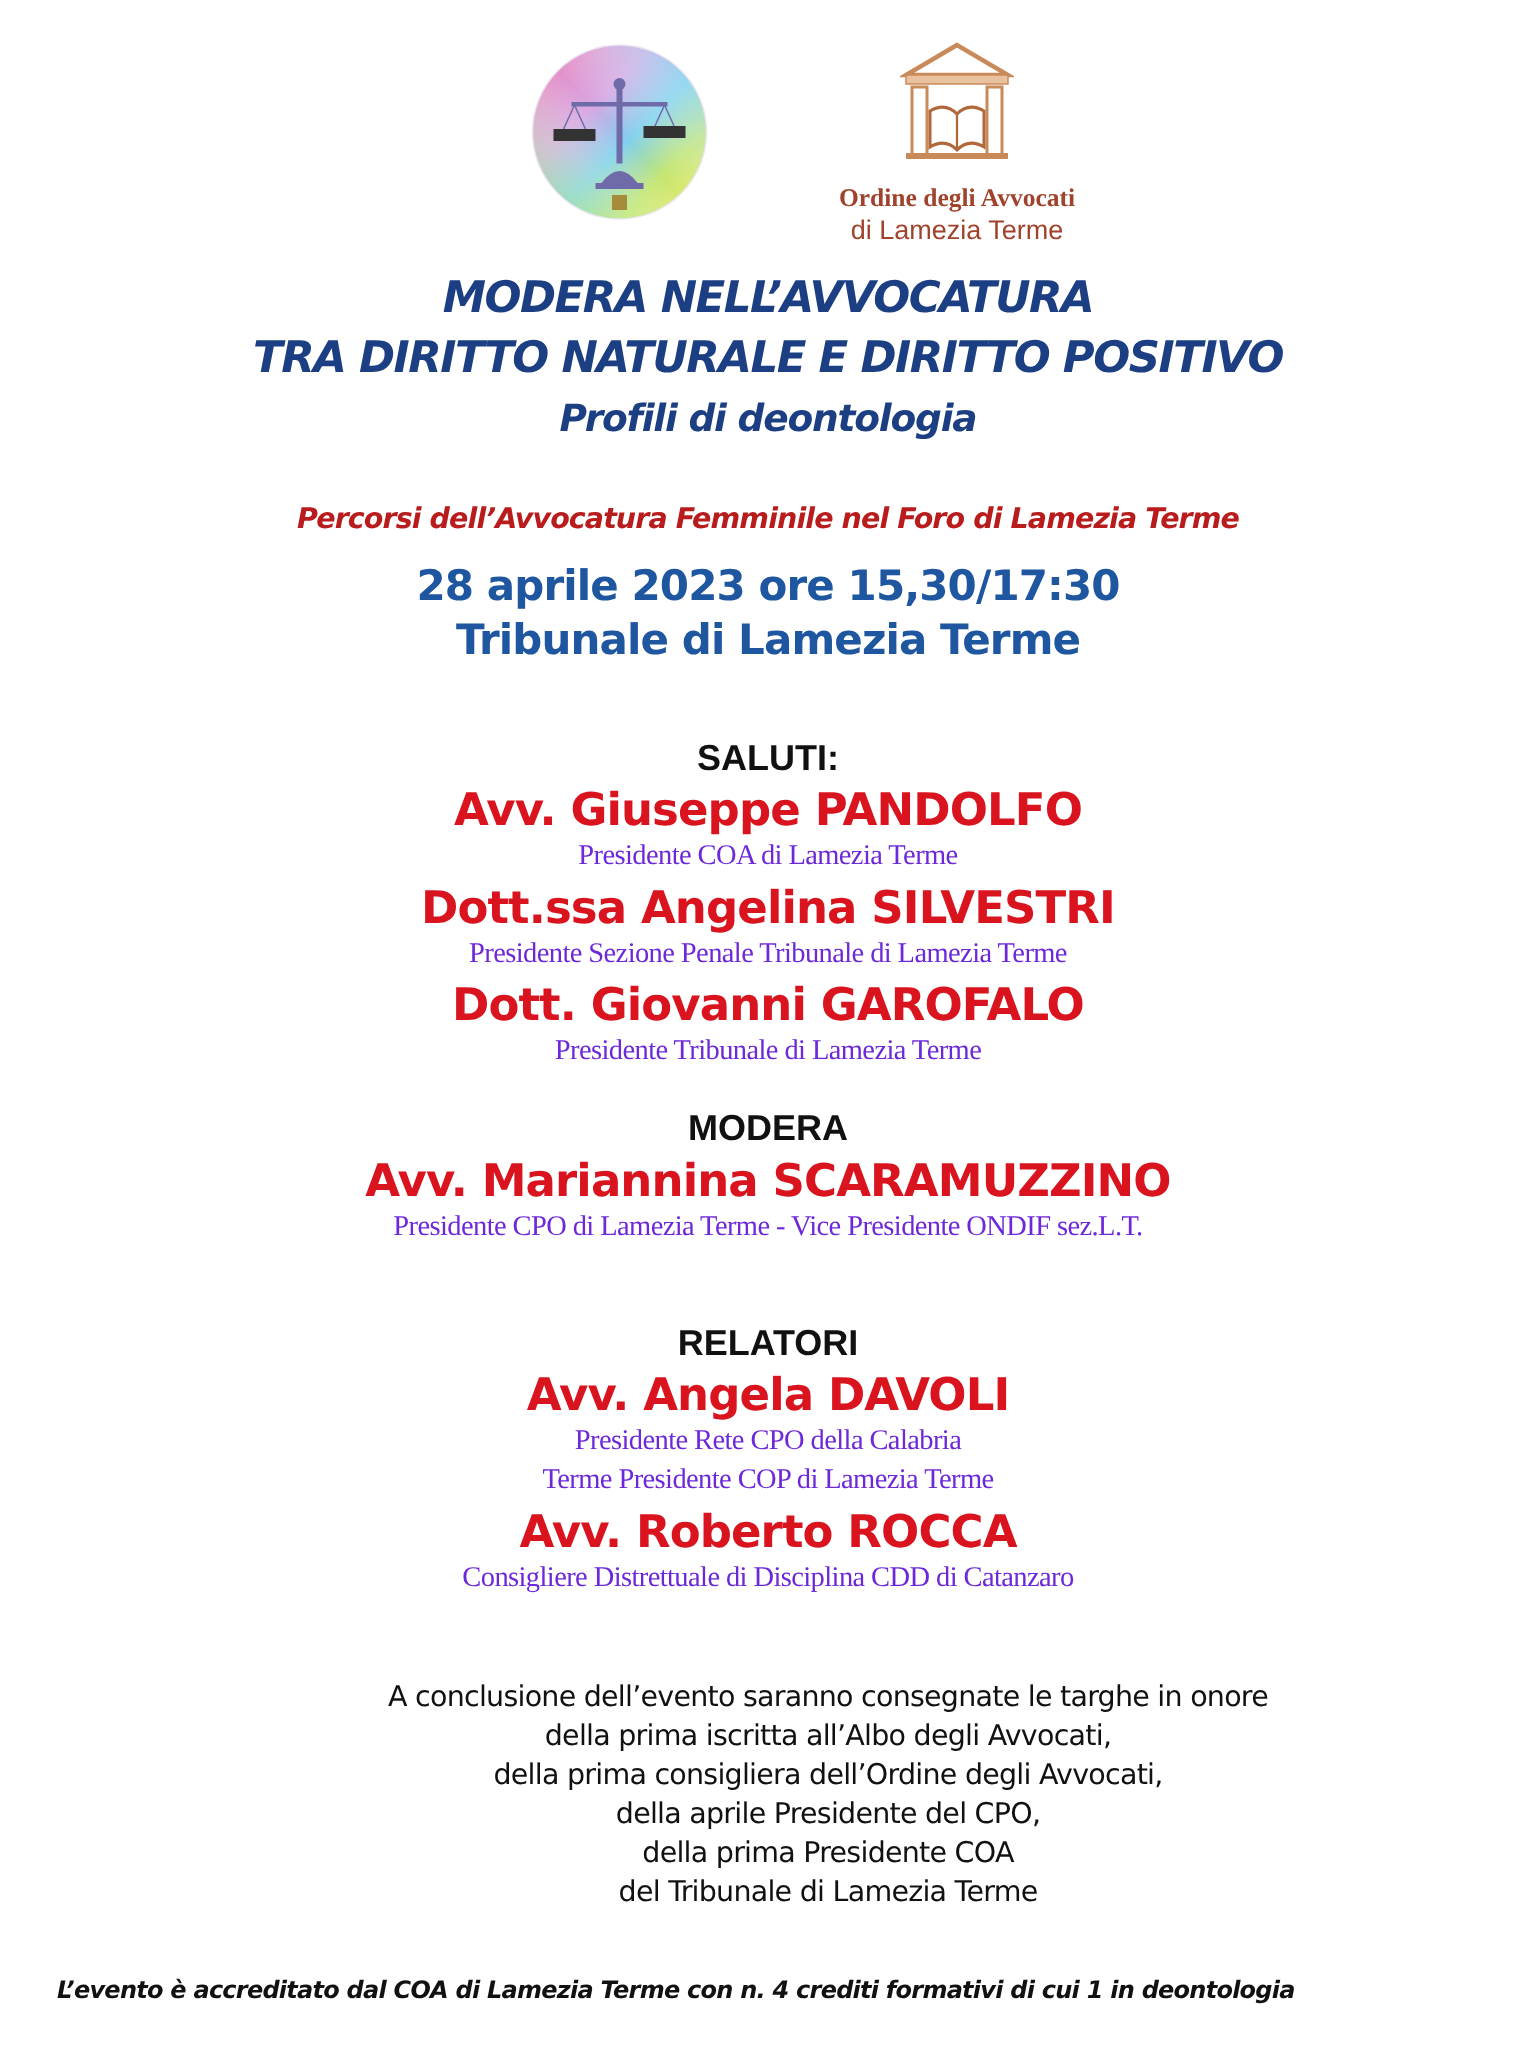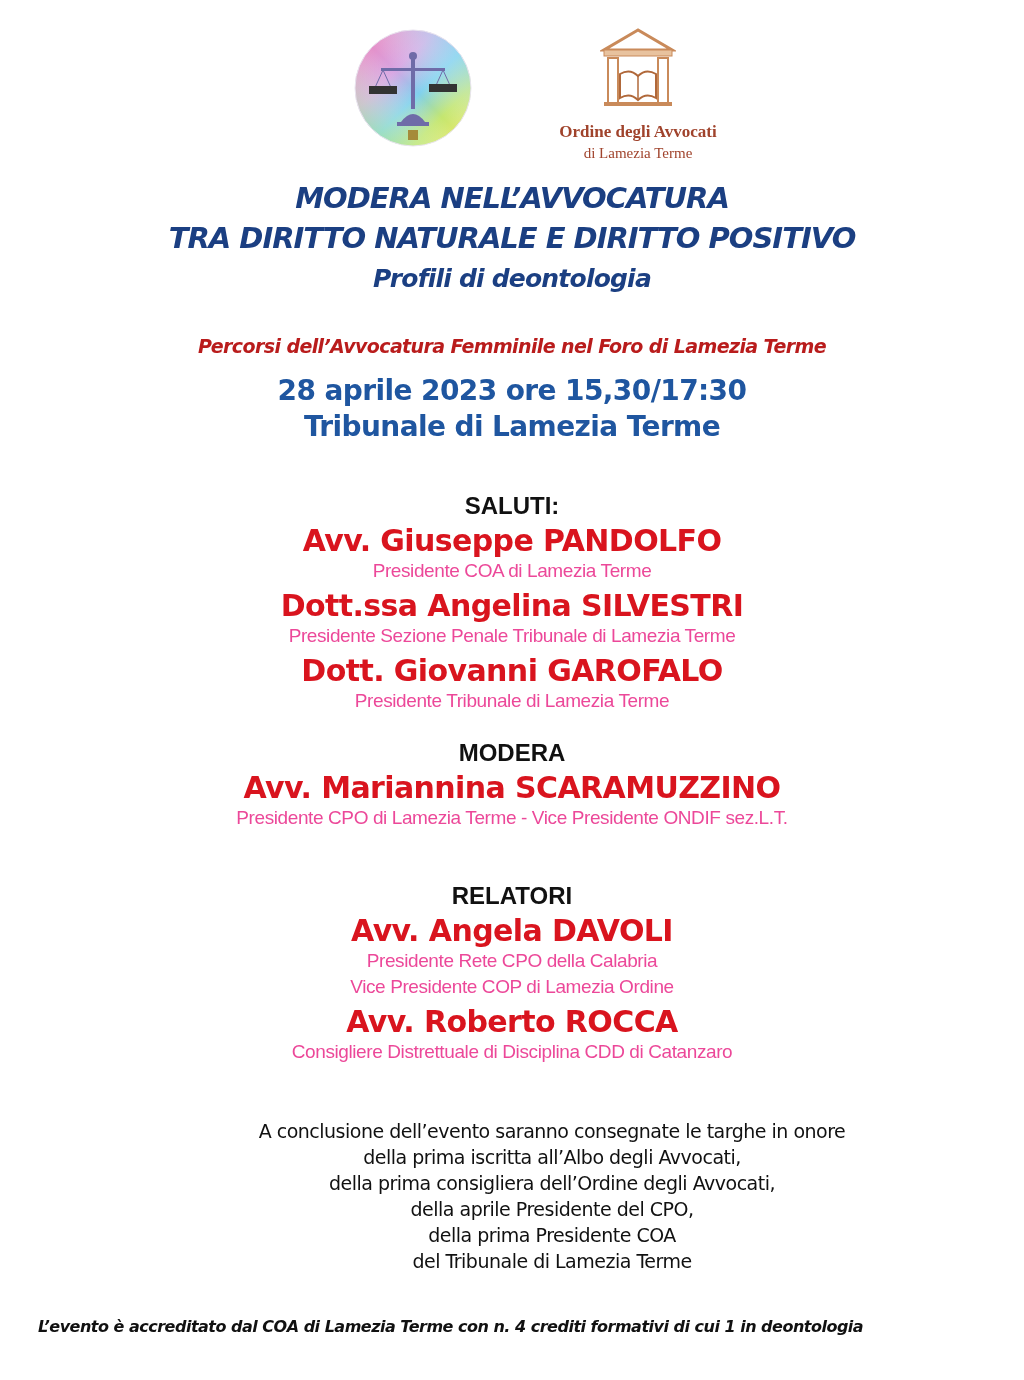--- a/index.html
+++ b/index.html
@@ -23,22 +23,22 @@
     .logo-ordine {
       position: absolute; left: 600px; top: 28px; width: 76px; height: 80px;
     }
     .ordine-name {
       position: absolute; left: 540px; top: 122px; width: 196px; text-align: center;
       font-family: Liberation Serif, serif;
       color: #a0432c; font-size: 17px; font-weight: bold; line-height: 20px;
     }
     .ordine-city {
       position: absolute; left: 540px; top: 144px; width: 196px; text-align: center;
-      font-family: Liberation Serif, serif;
-      color: #a0432c; font-size: 15px; line-height: 18px;
+      font-family: Liberation Sans, sans-serif;
+      color: #a0432c; font-size: 18px; line-height: 18px;
     }
 
     
     .title-line {
       font-family: "DejaVu Sans", sans-serif;
       font-weight: bold; font-style: italic;
       color: #1b3f82; font-size: 29px; letter-spacing: -1px;
       line-height: 36px;
     }
     .subtitle {
@@ -57,22 +57,22 @@
     
     .section-label {
       font-family: "Liberation Sans", sans-serif;
       font-weight: bold; color: #111111; font-size: 24px; line-height: 24px;
     }
     .person-name {
       font-weight: bold; color: #d9141e; font-size: 30px; letter-spacing: -0.6px;
       line-height: 36px;
     }
     .person-role {
-      font-family: Liberation Sans, sans-serif;
-      color: #ec4899; font-size: 19px; letter-spacing: -0.4px; line-height: 26px;
+      font-family: Liberation Serif, serif;
+      color: #6d28d9; font-size: 19px; letter-spacing: -0.4px; line-height: 26px;
     }
 
     .closing-line {
       font-weight: normal; color: #111111; font-size: 19px; letter-spacing: -0.5px;
       line-height: 26px;
       padding-left: 40px;
     }
     .footer-note {
       position: absolute; left: 38px; top: 1316px; width: 900px; text-align: left;
       font-weight: bold; font-style: italic; color: #111111; font-size: 16px;
@@ -150,21 +150,21 @@
 <div class="abs person-name" style="top:653px;">Dott. Giovanni GAROFALO</div>
 <div class="abs person-role" style="top:688px;">Presidente Tribunale di Lamezia Terme</div>
 
 <div class="abs section-label" style="top:741px;">MODERA</div>
 <div class="abs person-name" style="top:770px;">Avv. Mariannina SCARAMUZZINO</div>
 <div class="abs person-role" style="top:805px;">Presidente CPO di Lamezia Terme - Vice Presidente ONDIF sez.L.T.</div>
 
 <div class="abs section-label" style="top:884px;">RELATORI</div>
 <div class="abs person-name" style="top:913px;">Avv. Angela DAVOLI</div>
 <div class="abs person-role" style="top:948px;">Presidente Rete CPO della Calabria</div>
-<div class="abs person-role" style="top:974px;">Vice Presidente COP di Lamezia Ordine</div>
+<div class="abs person-role" style="top:974px;">Terme Presidente COP di Lamezia Terme</div>
 <div class="abs person-name" style="top:1004px;">Avv. Roberto ROCCA</div>
 <div class="abs person-role" style="top:1039px;">Consigliere Distrettuale di Disciplina CDD di Catanzaro</div>
 
 <div class="abs closing-line" style="top:1118px;">A conclusione dell’evento saranno consegnate le targhe in onore</div>
 <div class="abs closing-line" style="top:1144px;">della prima iscritta all’Albo degli Avvocati,</div>
 <div class="abs closing-line" style="top:1170px;">della prima consigliera dell’Ordine degli Avvocati,</div>
 <div class="abs closing-line" style="top:1196px;">della aprile Presidente del CPO,</div>
 <div class="abs closing-line" style="top:1222px;">della prima Presidente COA</div>
 <div class="abs closing-line" style="top:1248px;">del Tribunale di Lamezia Terme</div>
 

